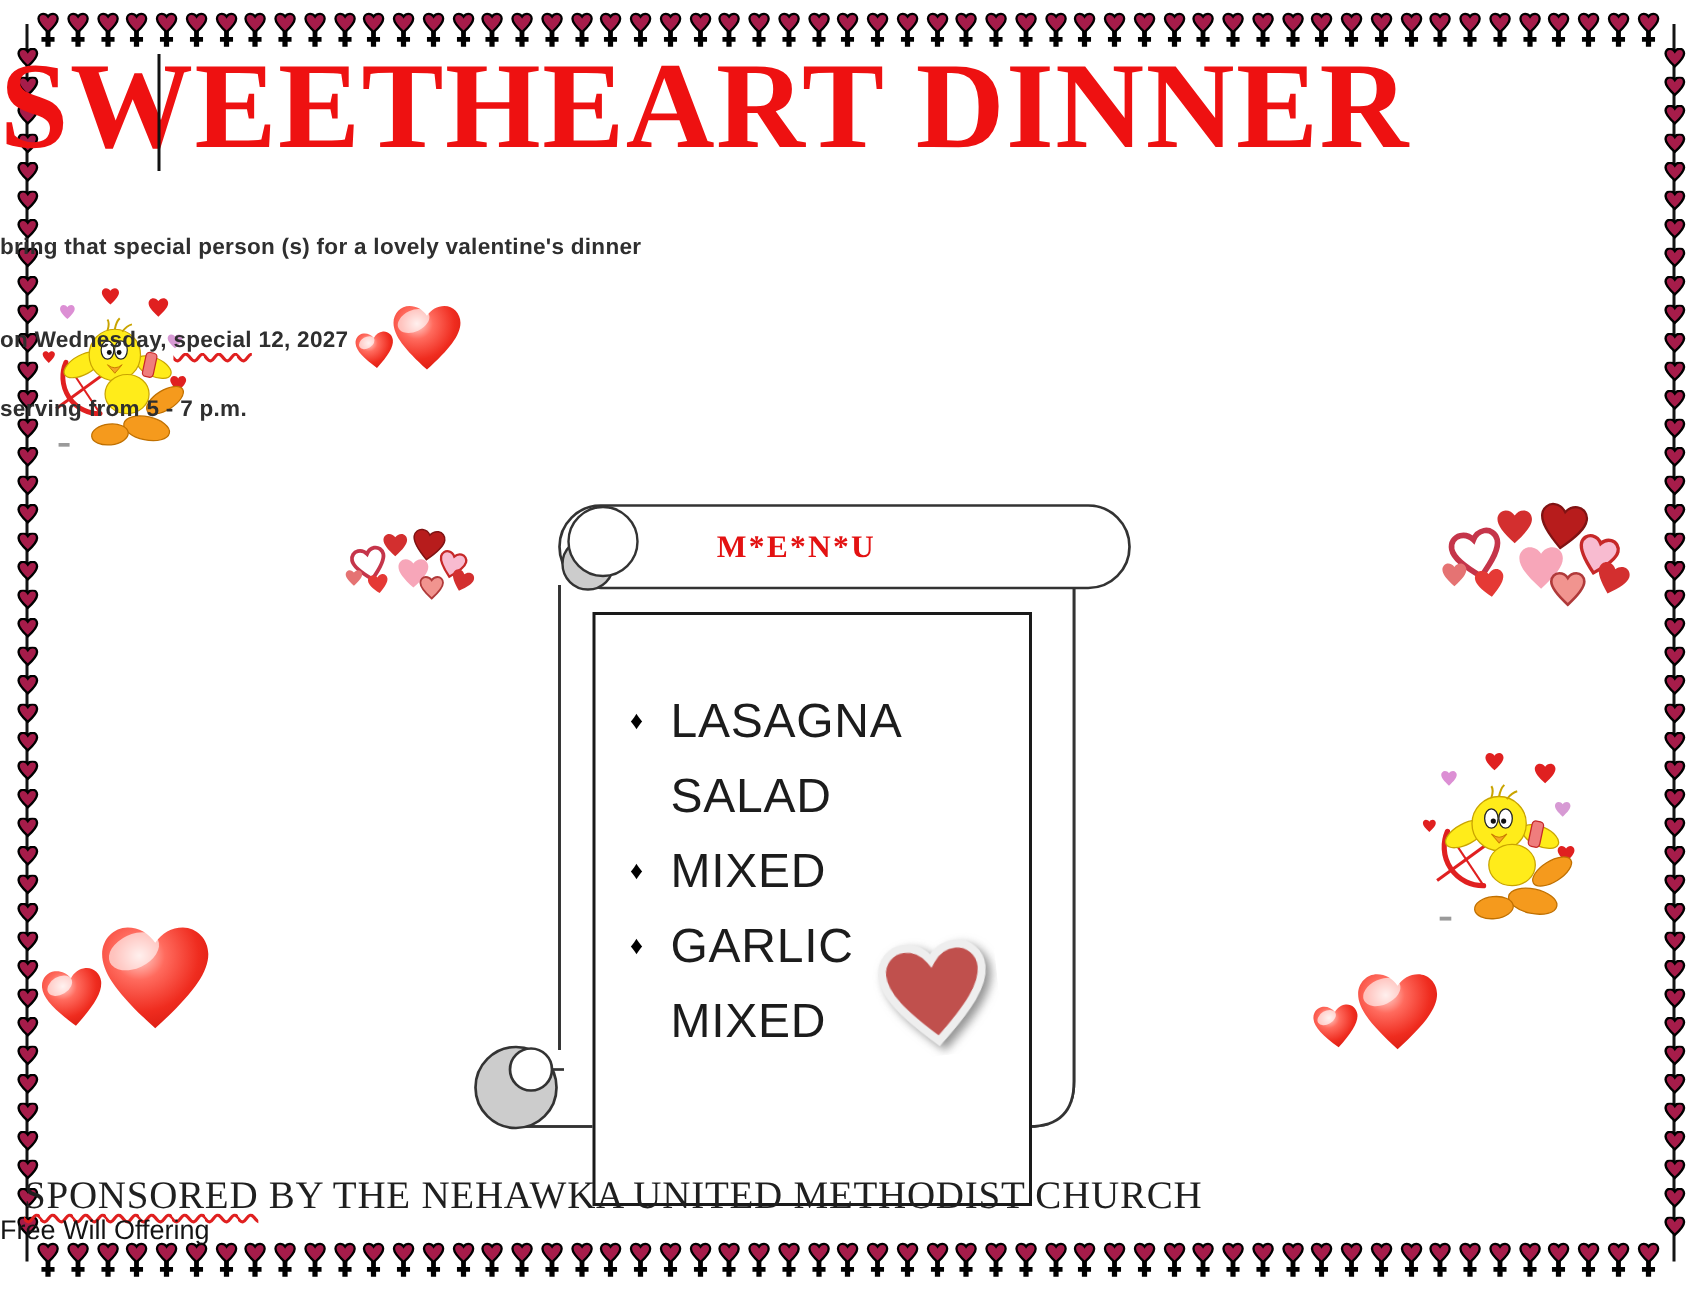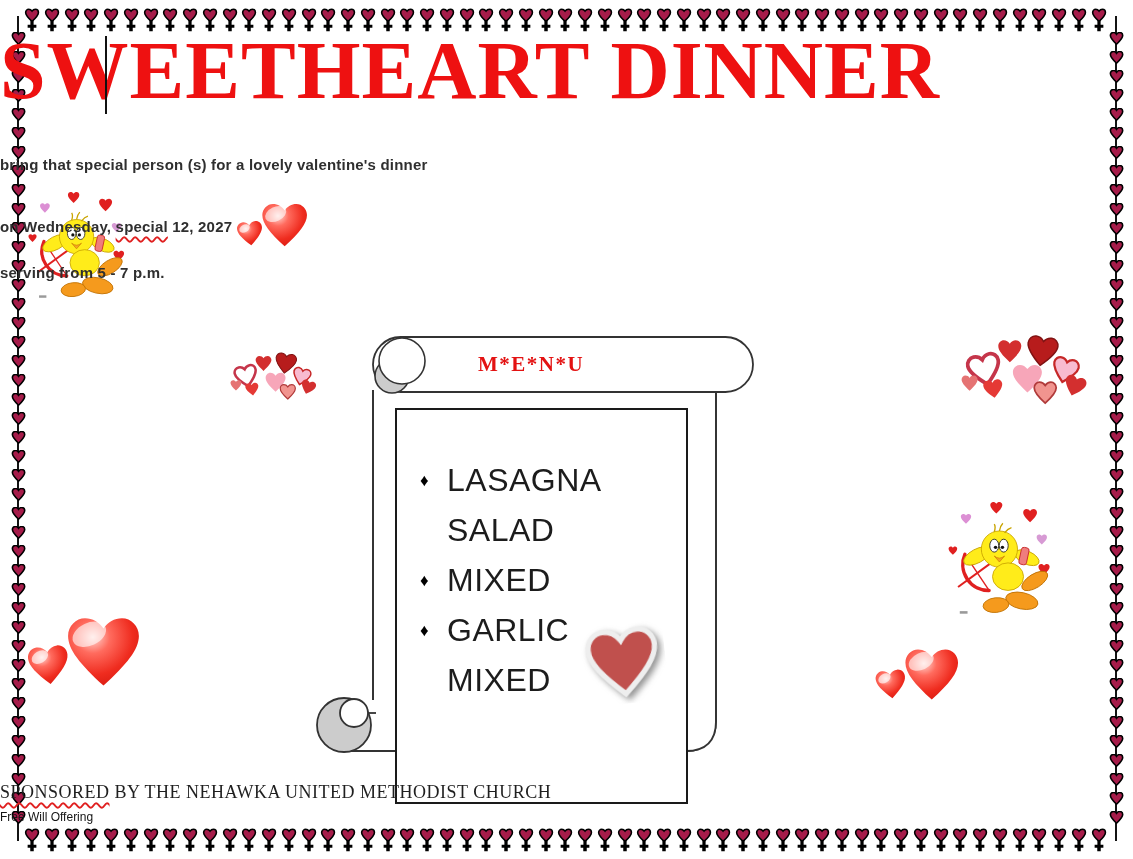--- a/index.html
+++ b/index.html
@@ -38,23 +38,23 @@
     color:var(--menu-red,#e31212); letter-spacing:1.5px;}
   #menu-box{position:absolute; left:395px; top:398px; width:266px; height:340px;
     border:2px solid #1a1a1a; background:#fff; overflow:hidden; z-index:3;
     padding:52px 0 0 23px; box-sizing:content-box;margin-top:10px;}
   .menu-line{height:50px; font-size:32px; letter-spacing:.5px; color:#1c1c1c; white-space:nowrap;}
   .menu-line .bullet{display:inline-block; width:27px; font-size:17px; position:relative; top:-5px; color:#000;}
   .menu-line .nobullet{display:inline-block; width:27px;}
   #menu-heart{position:absolute; left:580px; top:624px; width:86px; height:80px; z-index:4;
     transform:rotate(-6deg);}
   
-  .sponsor{font-family:"Liberation Serif", serif; font-size:18px; color:#1f1f1f;
-    letter-spacing:.5px; white-space:nowrap;}
-  .offering{font-size:12px; color:#141414; font-weight:400;}
+  .sponsor{font-family:"Liberation Serif", serif; font-size:26px; color:#1f1f1f;
+    letter-spacing:.5px; white-space:nowrap;margin-left:16px;}
+  .offering{font-size:18px; color:#141414; font-weight:400;}
   
   .clip{position:absolute; z-index:2;}
   .dateline-row{display:flex; align-items:flex-start;}
   .date-hearts{width:78px; height:56px; margin:-17px 0 0 2px;}
 </style>
 </head>
 <body>
 
 <svg width="0" height="0" style="position:absolute" aria-hidden="true">
   <defs>

